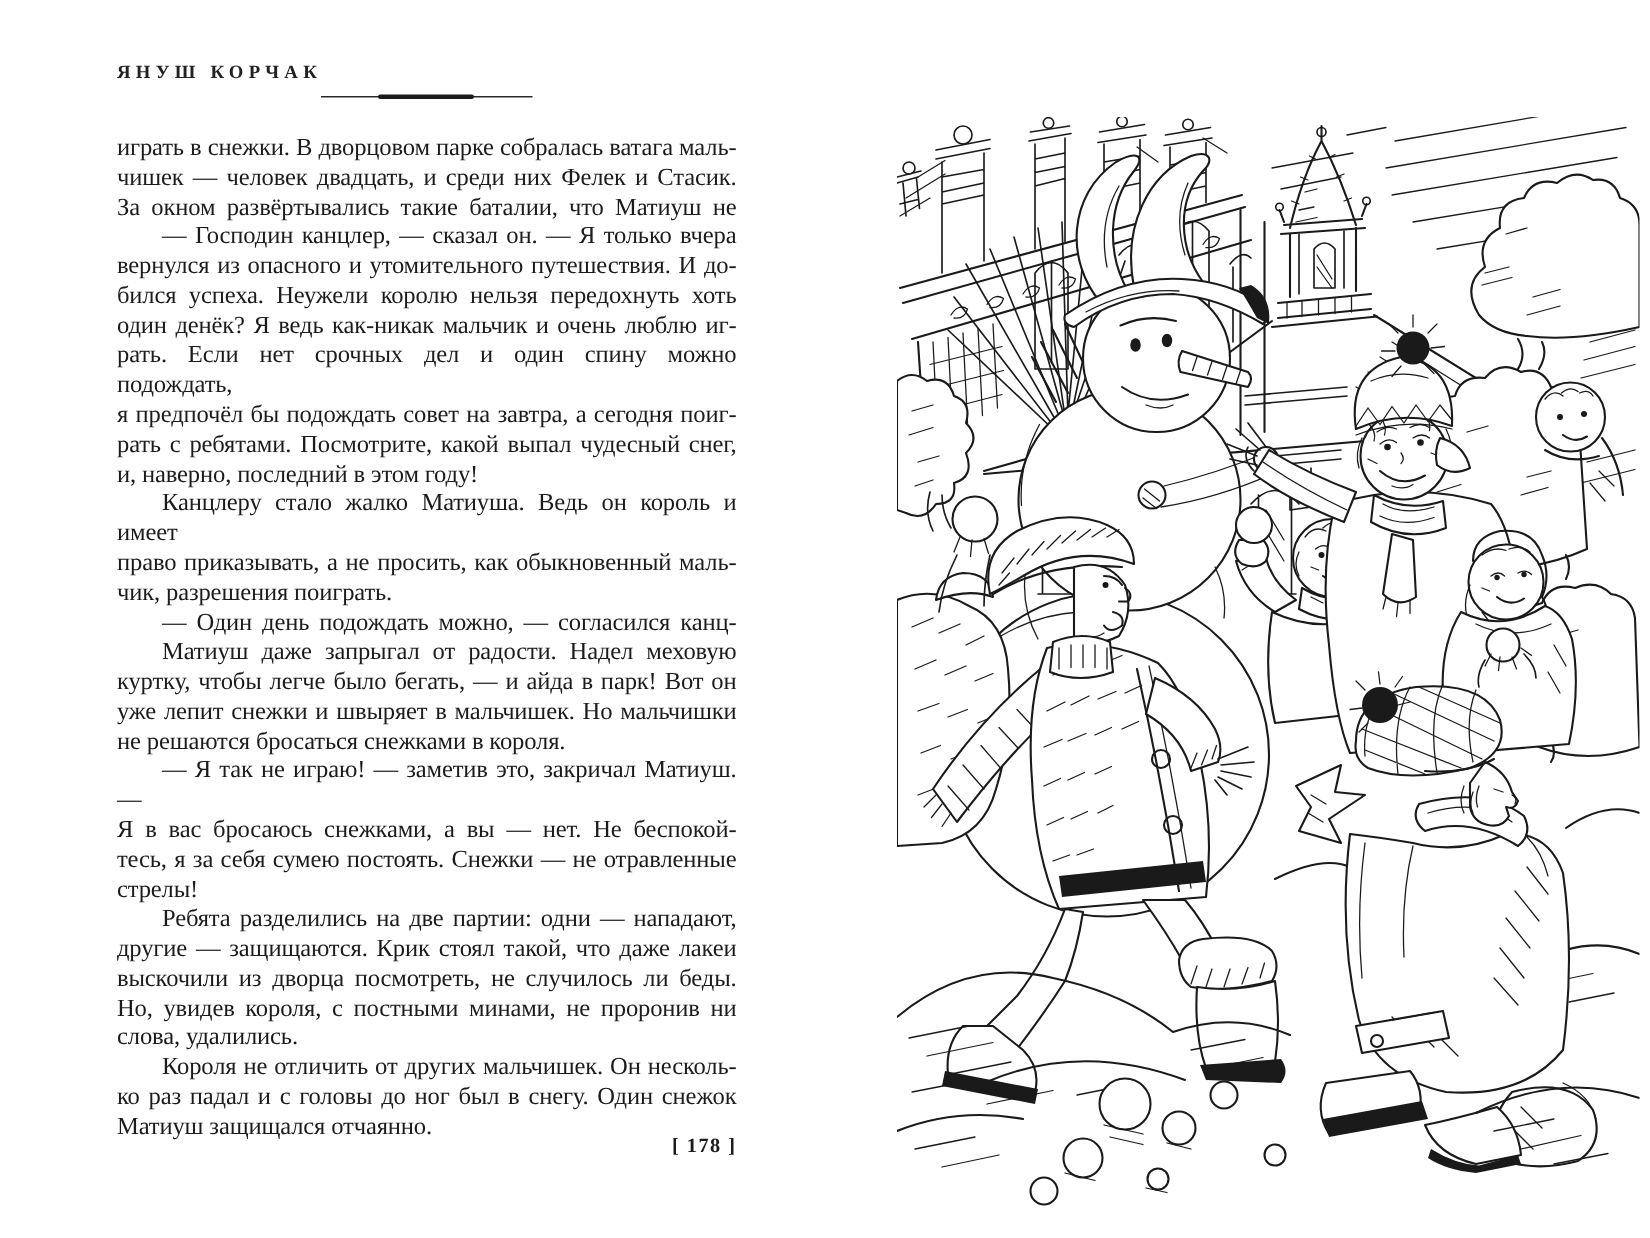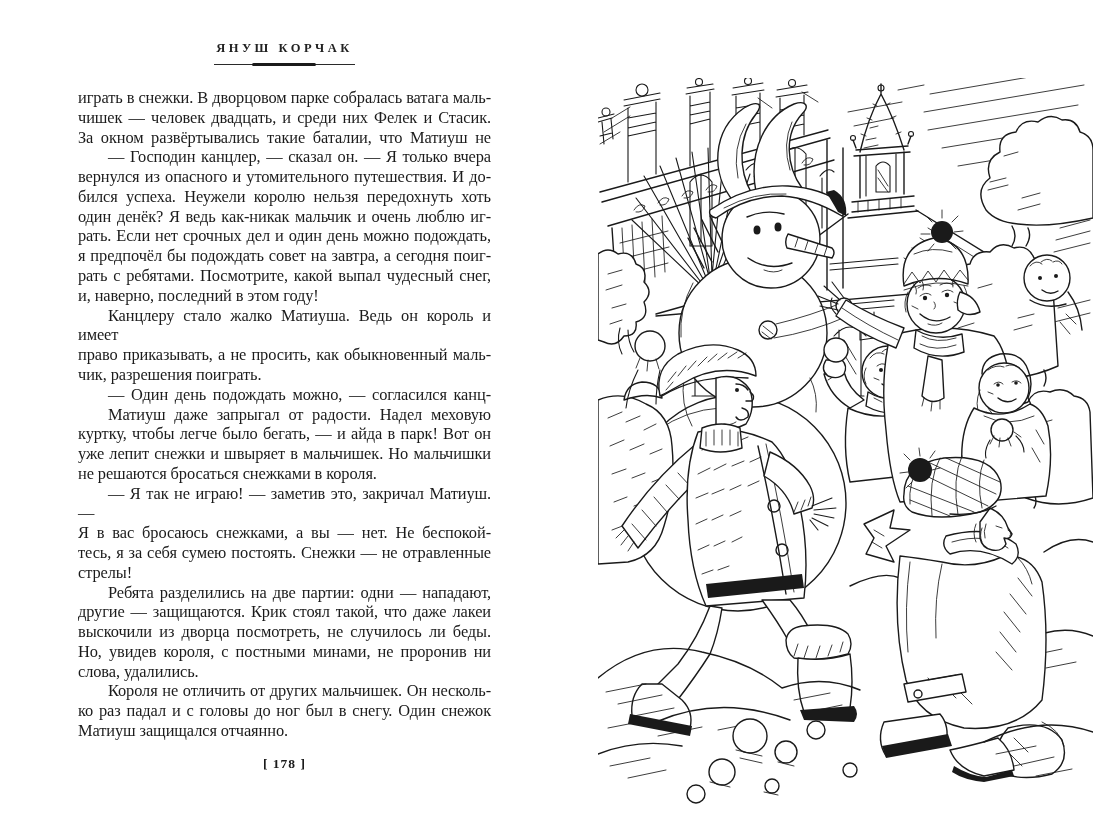--- a/index.html
+++ b/index.html
@@ -1,27 +1,27 @@
 <!DOCTYPE html>
 <html><head>
 <meta charset="utf-8">
 <style>
   html,body{margin:0;padding:0;background:#ffffff;}
   .spread{position:relative;width:1100px;height:825px;background:#ffffff;overflow:hidden;
           font-family:"Liberation Serif","DejaVu Serif",serif;color:#1b1b1b;}
-  .running-header{position:absolute;top:41px;left:78px;width:413px;text-align:center;
+  .running-header{position:absolute;top:41px;left:78px;width:413px;text-align:left;
           font-size:12.5px;font-weight:bold;letter-spacing:3.5px;color:#222;}
   .header-rule{position:absolute;top:63px;left:214px;width:141px;height:3px;}
   .header-rule .thin{position:absolute;top:1px;left:0;width:141px;height:1px;background:#2a2a2a;}
   .header-rule .thick{position:absolute;top:0;left:38px;width:64px;height:3px;background:#1b1b1b;border-radius:2px;}
   .text-col{position:absolute;left:78px;top:88px;width:413px;}
   .line{font-size:16.4px;line-height:19.78px;text-align:justify;text-align-last:justify;letter-spacing:-0.1px;}
   .line.last{text-align-last:left;}
   .para.indent .line.first{text-indent:30px;}
-  .page-number{position:absolute;top:756px;left:78px;width:413px;text-align:center;
+  .page-number{position:absolute;top:756px;left:78px;width:413px;text-align:right;
           font-size:13.5px;font-weight:bold;letter-spacing:1px;}
   .illustration{position:absolute;left:598px;top:78px;width:495px;height:740px;}
   
   .s {fill:none;stroke:#1a1a1a;stroke-width:1.4;stroke-linecap:round;stroke-linejoin:round;}
   .s2{fill:none;stroke:#1a1a1a;stroke-width:1.1;stroke-linecap:round;stroke-linejoin:round;}
   .sf{fill:#ffffff;stroke:#1a1a1a;stroke-width:1.4;stroke-linecap:round;stroke-linejoin:round;}
   .h {fill:none;stroke:#1a1a1a;stroke-width:0.85;stroke-linecap:round;}
   .k {fill:#1a1a1a;stroke:none;}
 </style>
 </head>
@@ -39,21 +39,21 @@
     <div class="para">
       <div class="line first">играть в снежки. В дворцовом парке собралась ватага маль-</div>
       <div class="line">чишек — человек двадцать, и среди них Фелек и Стасик.</div>
       <div class="line">За окном развёртывались такие баталии, что Матиуш не</div>
     </div>
     <div class="para indent">
       <div class="line first">— Господин канцлер, — сказал он. — Я только вчера</div>
       <div class="line">вернулся из опасного и утомительного путешествия. И до-</div>
       <div class="line">бился успеха. Неужели королю нельзя передохнуть хоть</div>
       <div class="line">один денёк? Я ведь как-никак мальчик и очень люблю иг-</div>
-      <div class="line">рать. Если нет срочных дел и один день можно подождать,</div>
+      <div class="line">рать. Если нет срочных дел и один спину можно подождать,</div>
       <div class="line">я предпочёл бы подождать совет на завтра, а сегодня поиг-</div>
       <div class="line">рать с ребятами. Посмотрите, какой выпал чудесный снег,</div>
       <div class="line last">и, наверно, последний в этом году!</div>
     </div>
     <div class="para indent">
       <div class="line first">Канцлеру стало жалко Матиуша. Ведь он король и имеет</div>
       <div class="line">право приказывать, а не просить, как обыкновенный маль-</div>
       <div class="line last">чик, разрешения поиграть.</div>
     </div>
     <div class="para indent">

